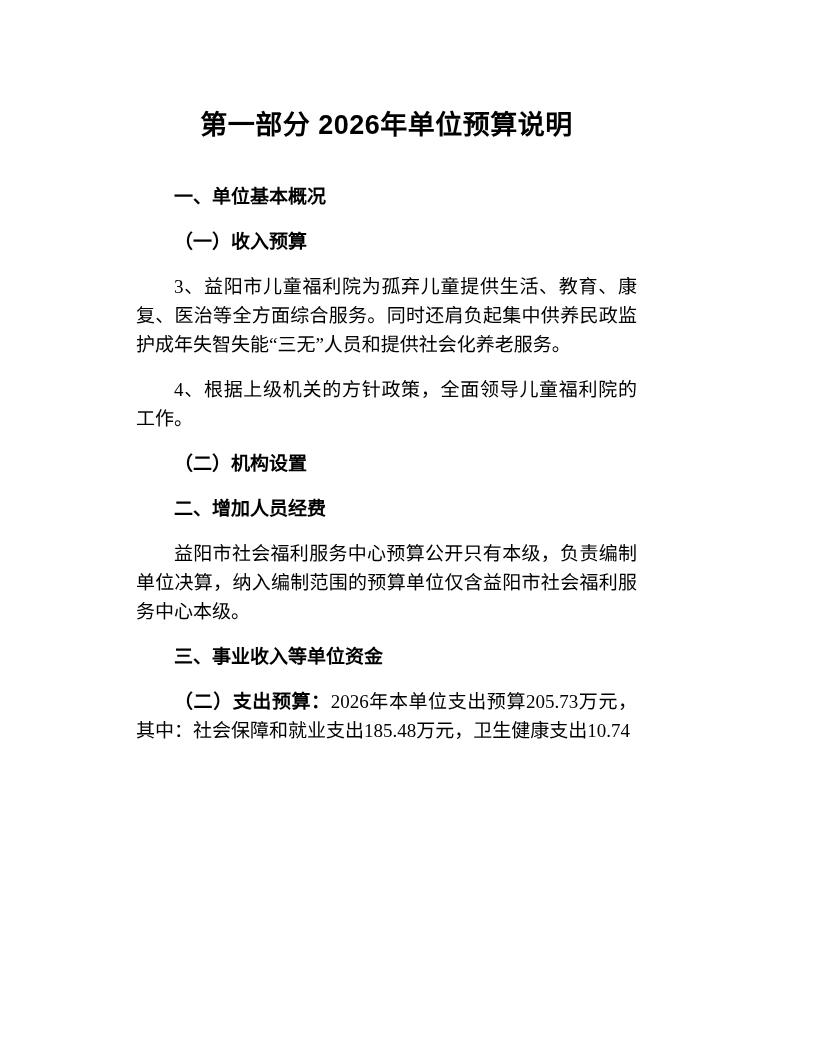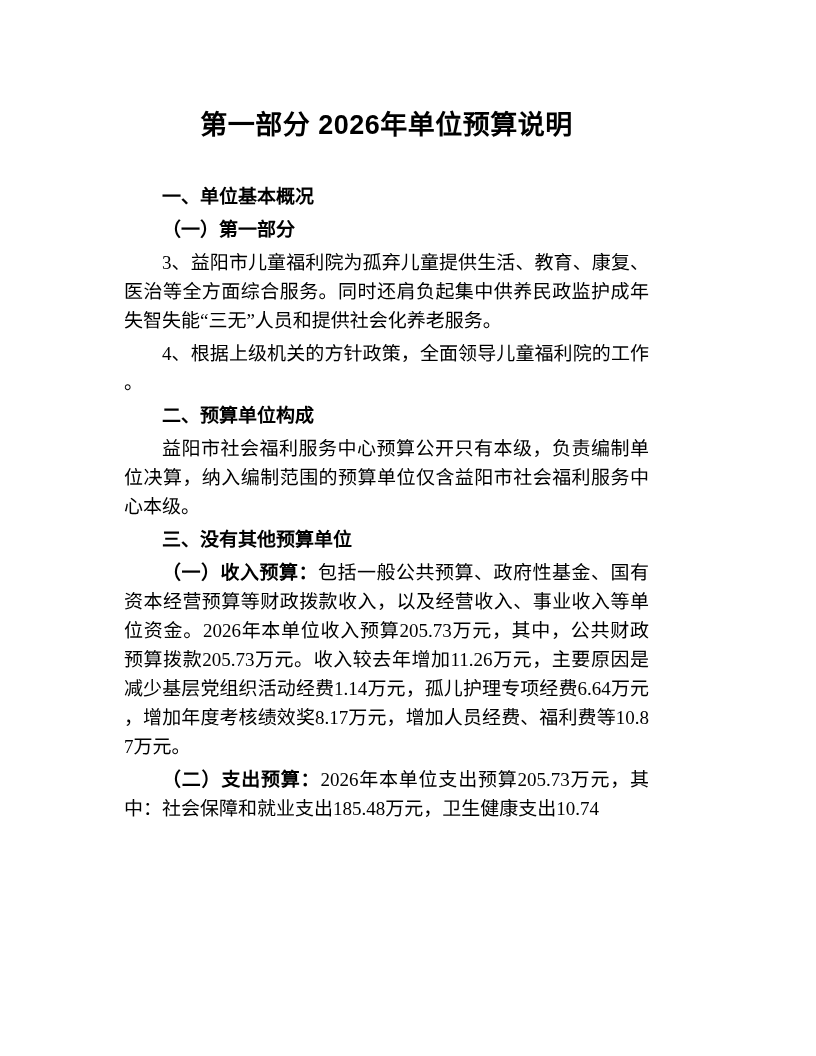--- a/index.html
+++ b/index.html
@@ -24,21 +24,21 @@
   .doc-title {
     margin: 0 0 36px 0;
     font-size: 27px;
     font-weight: bold;
     line-height: 42px;
     text-align: center;
     font-family: "Liberation Sans", "DejaVu Sans", sans-serif;
     letter-spacing: 0.5px;
   }
   .page p {
-    margin: 4px;
+    margin: 16px;
     font-size: 19px;
     line-height: 29px;
     text-align: justify;
     text-indent: 2em;
     word-break: break-all;
     line-break: anywhere;
   }
   .h-1, .h-2 {
     font-weight: bold;
     font-family: "Liberation Sans", "DejaVu Sans", sans-serif;
@@ -49,26 +49,26 @@
     font-family: "Liberation Sans", "DejaVu Sans", sans-serif;
   }
 </style>
 </head>
 <body>
 
 <main class="page">
   <h1 class="doc-title">第一部分 2026年单位预算说明</h1>
 
   <p class="h-1">一、单位基本概况</p>
-  <p class="h-2">（一）第一部分</p>
+  <p class="h-2">（一）收入预算</p>
   <p class="para">3、益阳市儿童福利院为孤弃儿童提供生活、教育、康复、医治等全方面综合服务。同时还肩负起集中供养民政监护成年失智失能“三无”人员和提供社会化养老服务。</p>
   <p class="para">4、根据上级机关的方针政策，全面领导儿童福利院的工作。</p>
 
+  <p class="h-2">（二）机构设置</p>
 
-  <p class="h-1">二、预算单位构成</p>
+  <p class="h-1">二、增加人员经费</p>
   <p class="para">益阳市社会福利服务中心预算公开只有本级，负责编制单位决算，纳入编制范围的预算单位仅含益阳市社会福利服务中心本级。</p>
 
-  <p class="h-1">三、没有其他预算单位</p>
+  <p class="h-1">三、事业收入等单位资金</p>
 
-  <p class="para"><span class="lead">（一）收入预算：</span><span>包括一般公共预算、政府性基金、国有资本经营预算等财政拨款收入，以及经营收入、事业收入等单位资金。2026年本单位收入预算205.73万元，其中，公共财政预算拨款205.73万元。收入较去年增加11.26万元，主要原因是减少基层党组织活动经费1.14万元，孤儿护理专项经费6.64万元，增加年度考核绩效奖8.17万元，增加人员经费、福利费等10.87万元。</span></p>
 
   <p class="para"><span class="lead">（二）支出预算：</span><span>2026年本单位支出预算205.73万元，其中：社会保障和就业支出185.48万元，卫生健康支出10.74</span></p>
 </main>
 
 </body></html>

